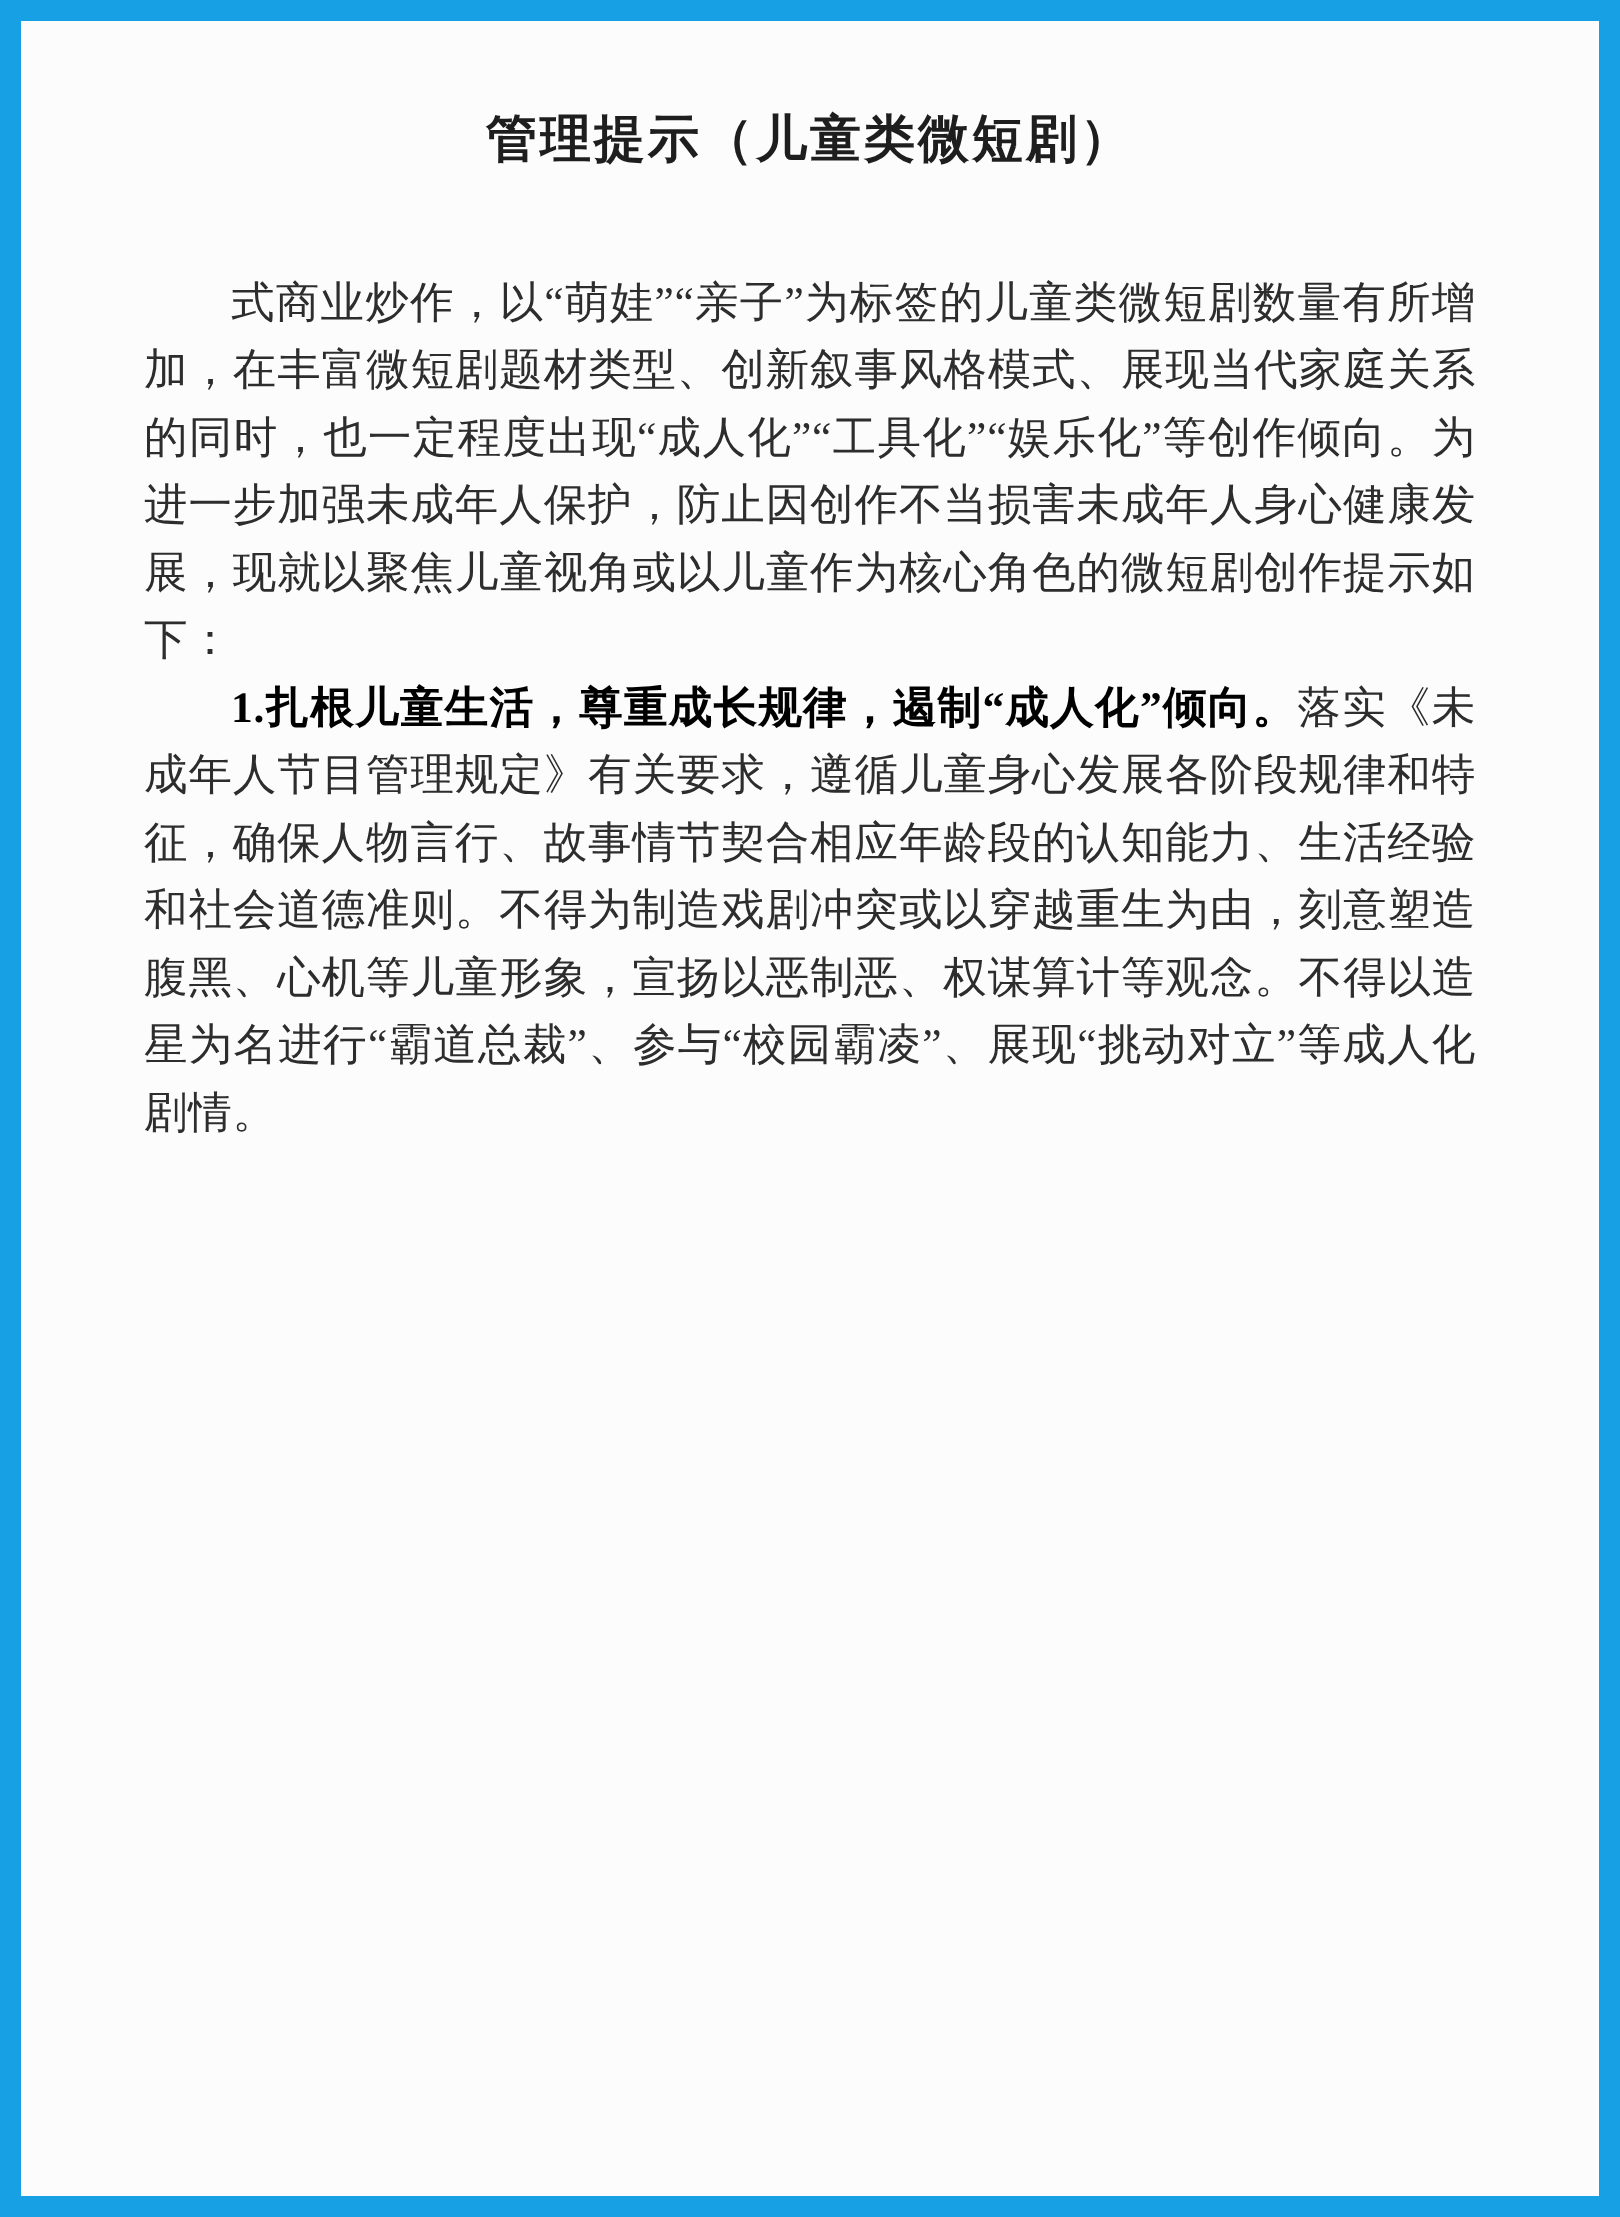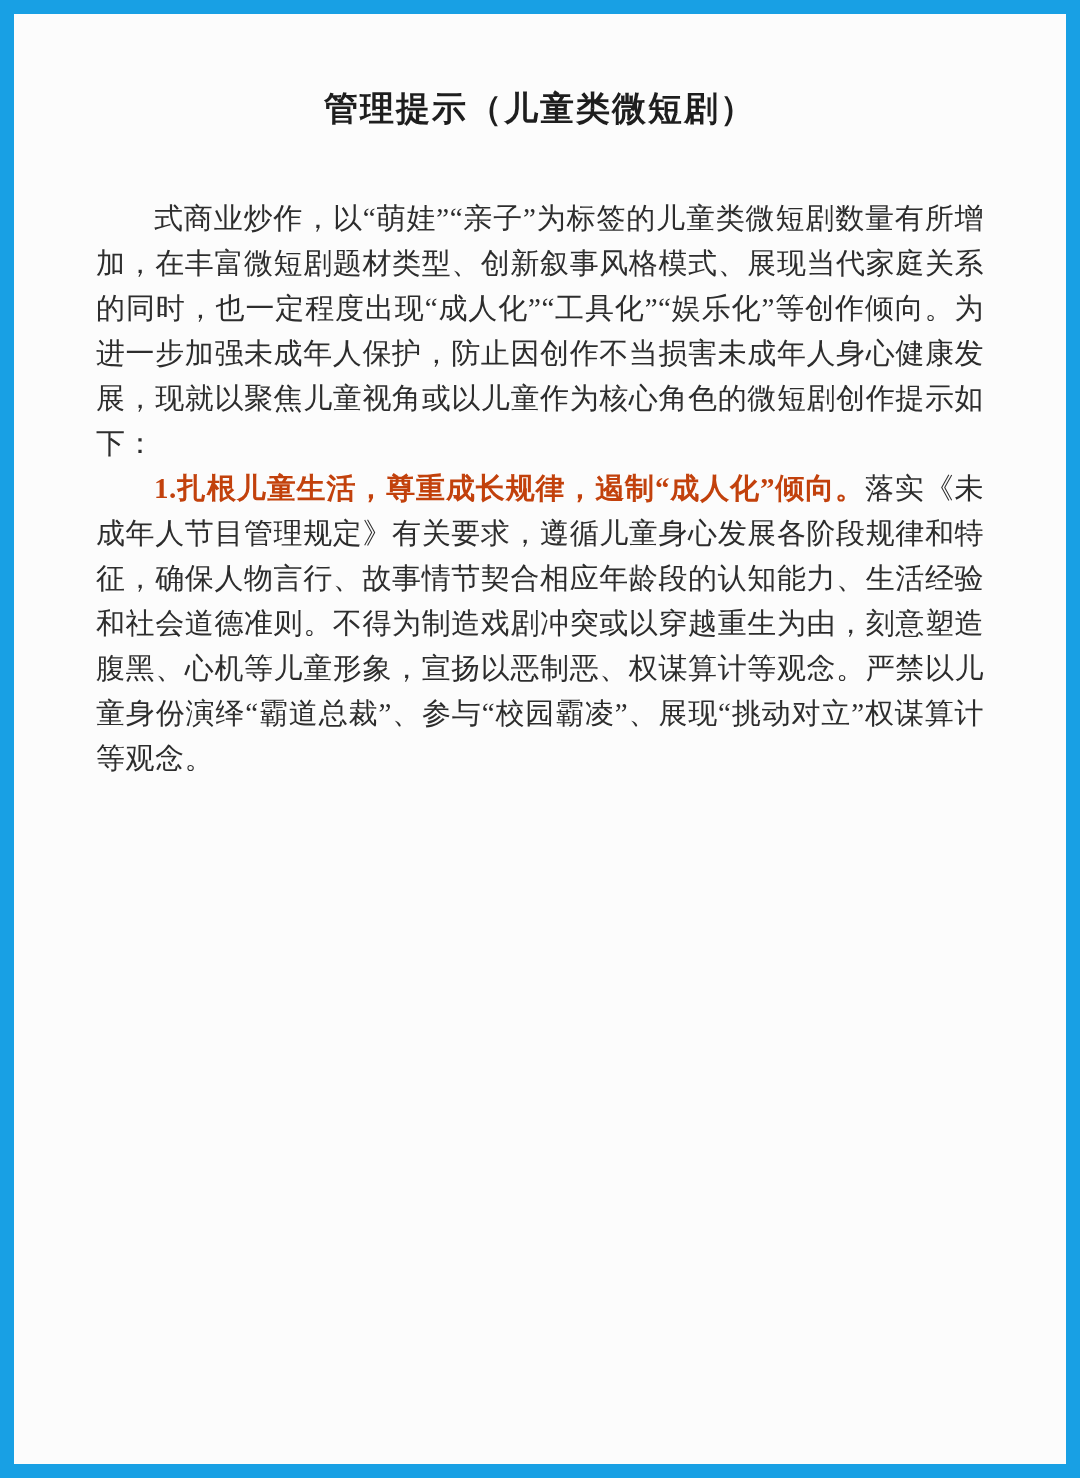--- a/index.html
+++ b/index.html
@@ -18,48 +18,48 @@
     overflow: hidden;
   }
   .page {
     box-sizing: border-box;
     width: 100%;
     height: 100%;
     padding: 56px 82px 0 82px;
     color: var(--text-color, #2d2d2d);
   }
   .doc-title {
-    margin: 16px 0 64px 0;
+    margin: 0 0 64px 0;
     text-align: center;
     font-size: 34px;
     font-weight: bold;
     letter-spacing: 2px;
     color: #1e1e1e;
   }
   .para {
     margin: 0;
     font-size: 29px;
     line-height: 45px;
     text-align: justify;
     text-indent: 2em;
     letter-spacing: 0.5px;
   }
   .para .lead {
     font-weight: bold;
-    color: #c2410c;
+    color: #000000;
   }
 </style>
 </head>
 <body>
 
 <div class="frame">
   <div class="page">
 
     <h1 class="doc-title">管理提示（儿童类微短剧）</h1>
 
     <p class="para">式商业炒作，以“萌娃”“亲子”为标签的儿童类微短剧数量有所增加，在丰富微短剧题材类型、创新叙事风格模式、展现当代家庭关系的同时，也一定程度出现“成人化”“工具化”“娱乐化”等创作倾向。为进一步加强未成年人保护，防止因创作不当损害未成年人身心健康发展，现就以聚焦儿童视角或以儿童作为核心角色的微短剧创作提示如下：</p>
 
-    <p class="para"><span class="lead">1.扎根儿童生活，尊重成长规律，遏制“成人化”倾向。</span><span>落实《未成年人节目管理规定》有关要求，遵循儿童身心发展各阶段规律和特征，确保人物言行、故事情节契合相应年龄段的认知能力、生活经验和社会道德准则。不得为制造戏剧冲突或以穿越重生为由，刻意塑造腹黑、心机等儿童形象，宣扬以恶制恶、权谋算计等观念。严禁以儿童身份演绎“霸道总裁”、参与“校园霸凌”、展现“挑动对立”权谋算计等观念。</span></p>
+    <p class="para"><span class="lead">1.扎根儿童生活，尊重成长规律，遏制“成人化”倾向。</span><span>落实《未成年人节目管理规定》有关要求，遵循儿童身心发展各阶段规律和特征，确保人物言行、故事情节契合相应年龄段的认知能力、生活经验和社会道德准则。不得为制造戏剧冲突或以穿越重生为由，刻意塑造腹黑、心机等儿童形象，宣扬以恶制恶、权谋算计等观念。不得以造星为名进行“霸道总裁”、参与“校园霸凌”、展现“挑动对立”等成人化剧情。</span></p>
 
 
 
   </div>
 </div>
 
 </body></html>

